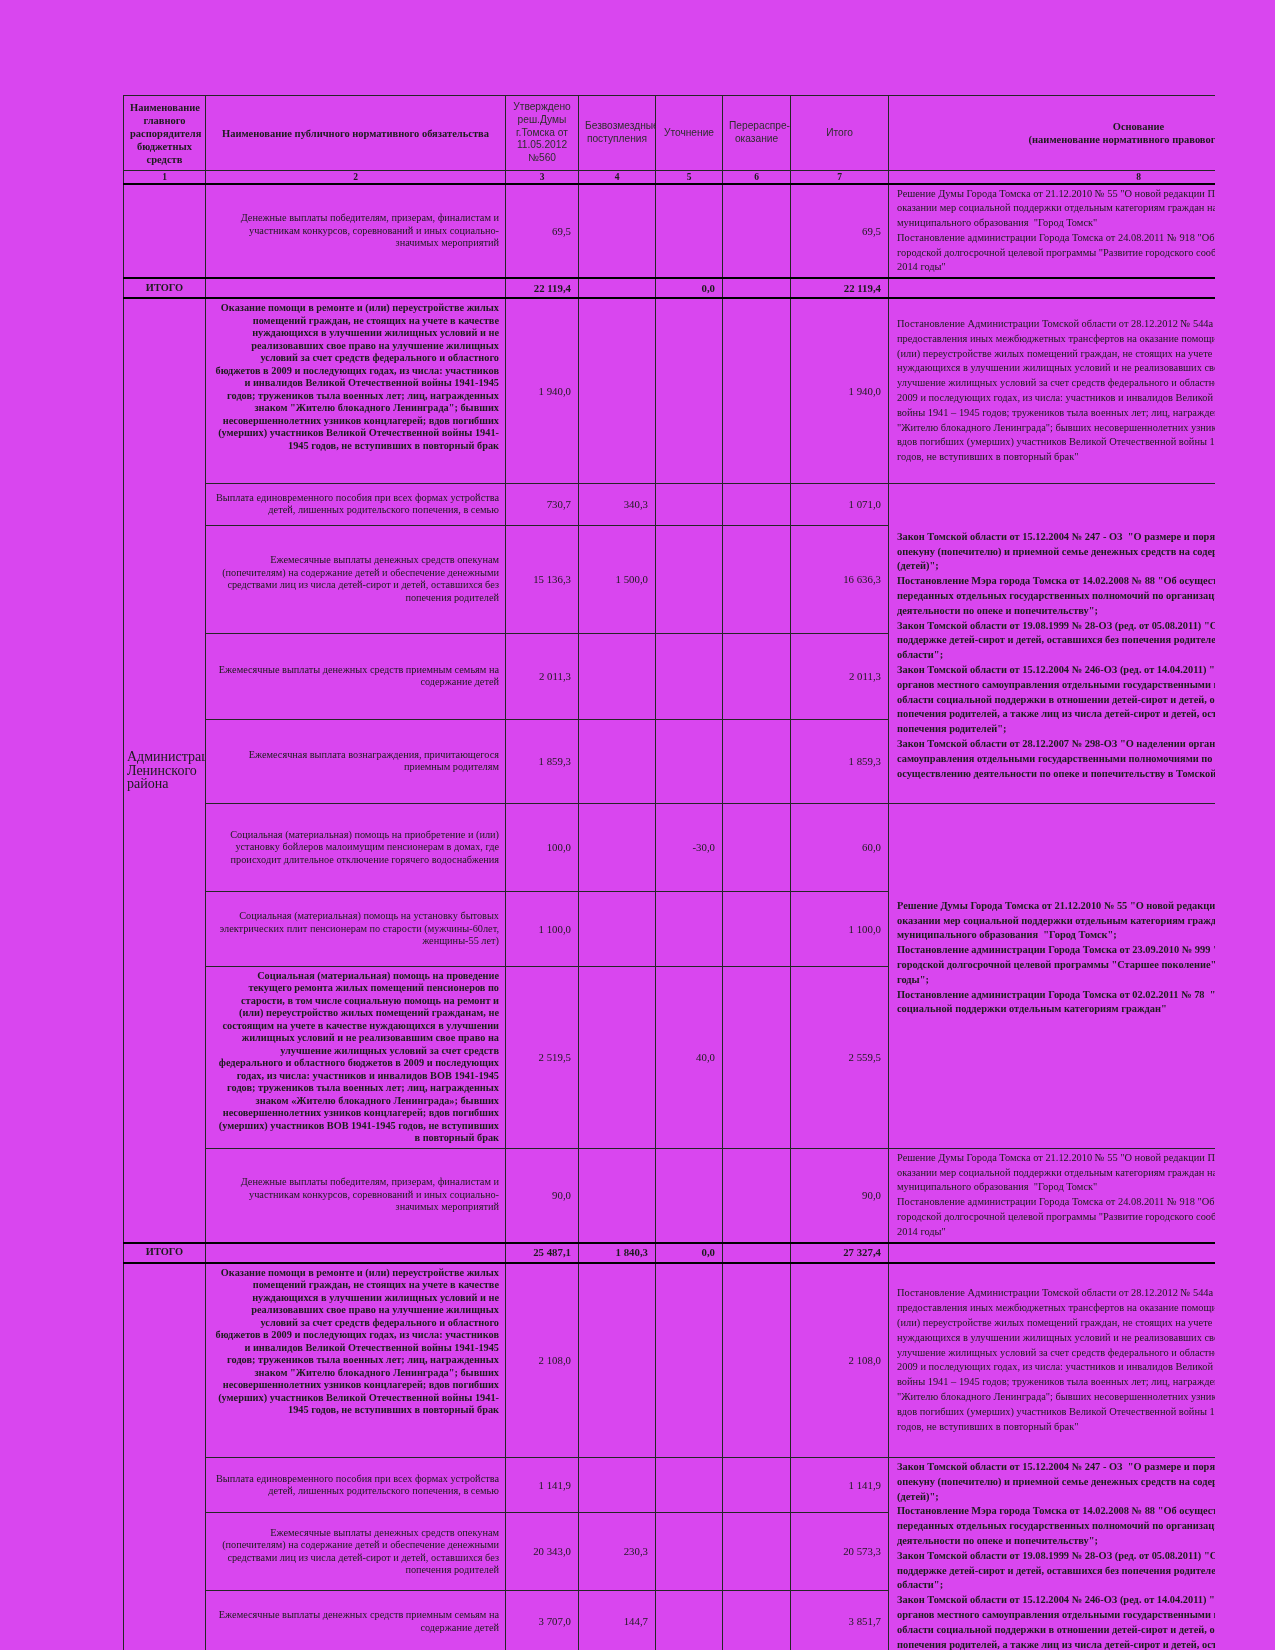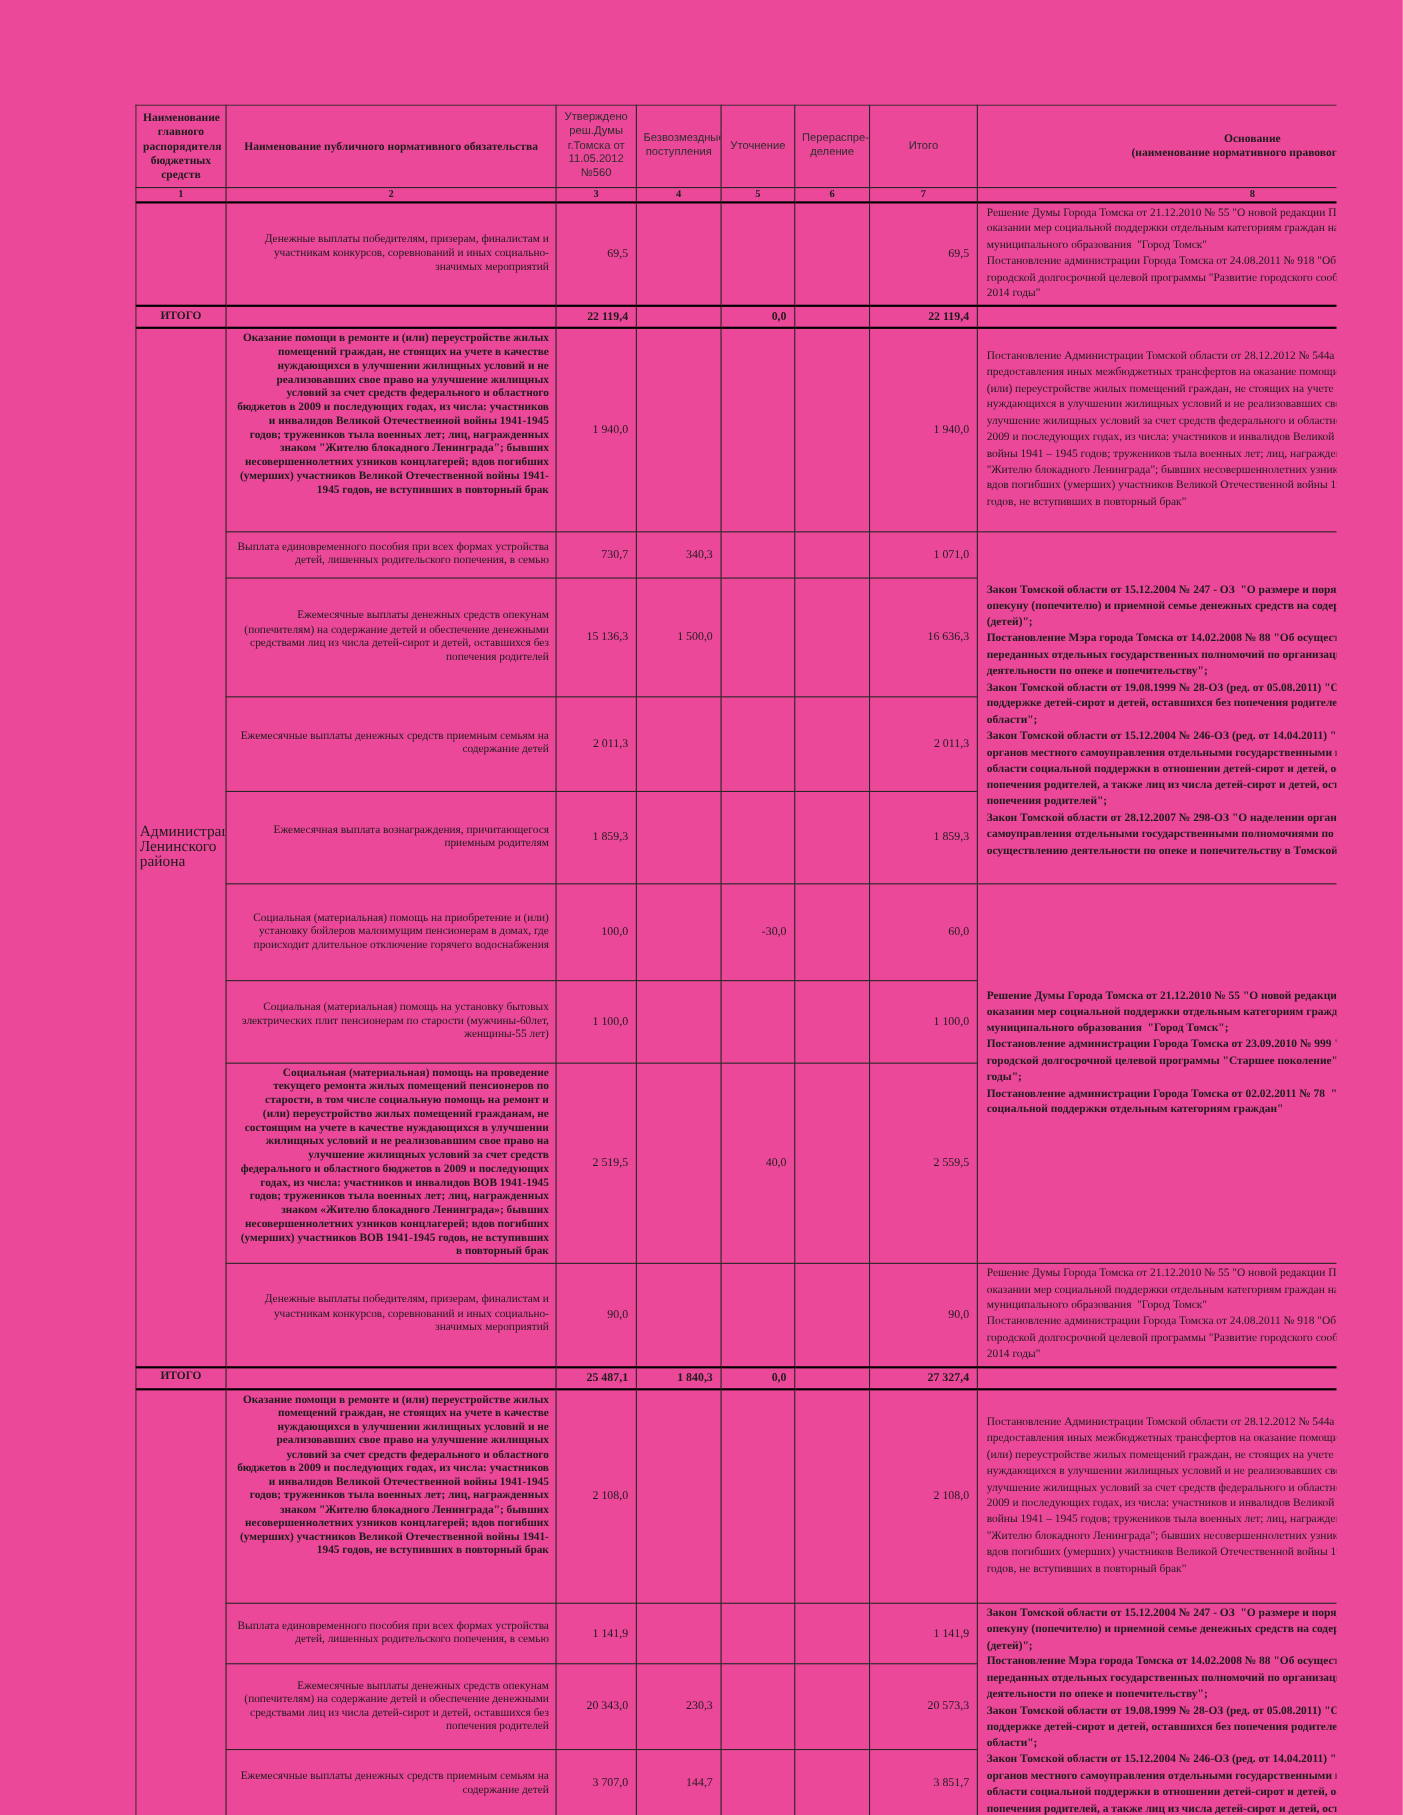--- a/index.html
+++ b/index.html
@@ -1,20 +1,20 @@
 <!DOCTYPE html>
 <html><head>
 <meta charset="utf-8">
 <style>
   html,body{margin:0;padding:0;}
   body{
     width:1275px;height:1650px;background:#ffffff;position:relative;
     font-family:"Liberation Serif", serif;color:#1c1c1c;overflow:hidden;
   }
-  .sheet{position:absolute;left:0;top:0;width:1275px;height:1650px;overflow:hidden;background:#ec4899;}
+  .sheet{position:absolute;left:0;top:0;width:1275px;height:1650px;overflow:hidden;background:#d946ef;}
   .tablewrap{position:absolute;left:123px;top:95px;width:1092px;height:1555px;overflow:hidden;}
   table{border-collapse:collapse;table-layout:fixed;width:1265px;}
   td{
     border:1px solid #262626;
     padding:2px 6px;
     vertical-align:middle;
     font-size:10.3px;
     line-height:12.5px;
     overflow:hidden;
   }
@@ -71,21 +71,21 @@
         <td class="hserif">Наименование публичного нормативного обязательства</td>
         <td class="hsans">Утверждено
 реш.Думы
 г.Томска от
 11.05.2012
 №560</td>
         <td class="hsans">Безвозмездные
 поступления</td>
         <td class="hsans">Уточнение</td>
         <td class="hsans">Перераспре-
-деление</td>
+оказание</td>
         <td class="hsans">Итого</td>
         <td class="hserif">Основание
 (наименование нормативного правового акта)</td>
       </tr>
 
       <tr class="numrow" style="height:13px">
         <td>1</td>
         <td>2</td>
         <td>3</td>
         <td>4</td>

